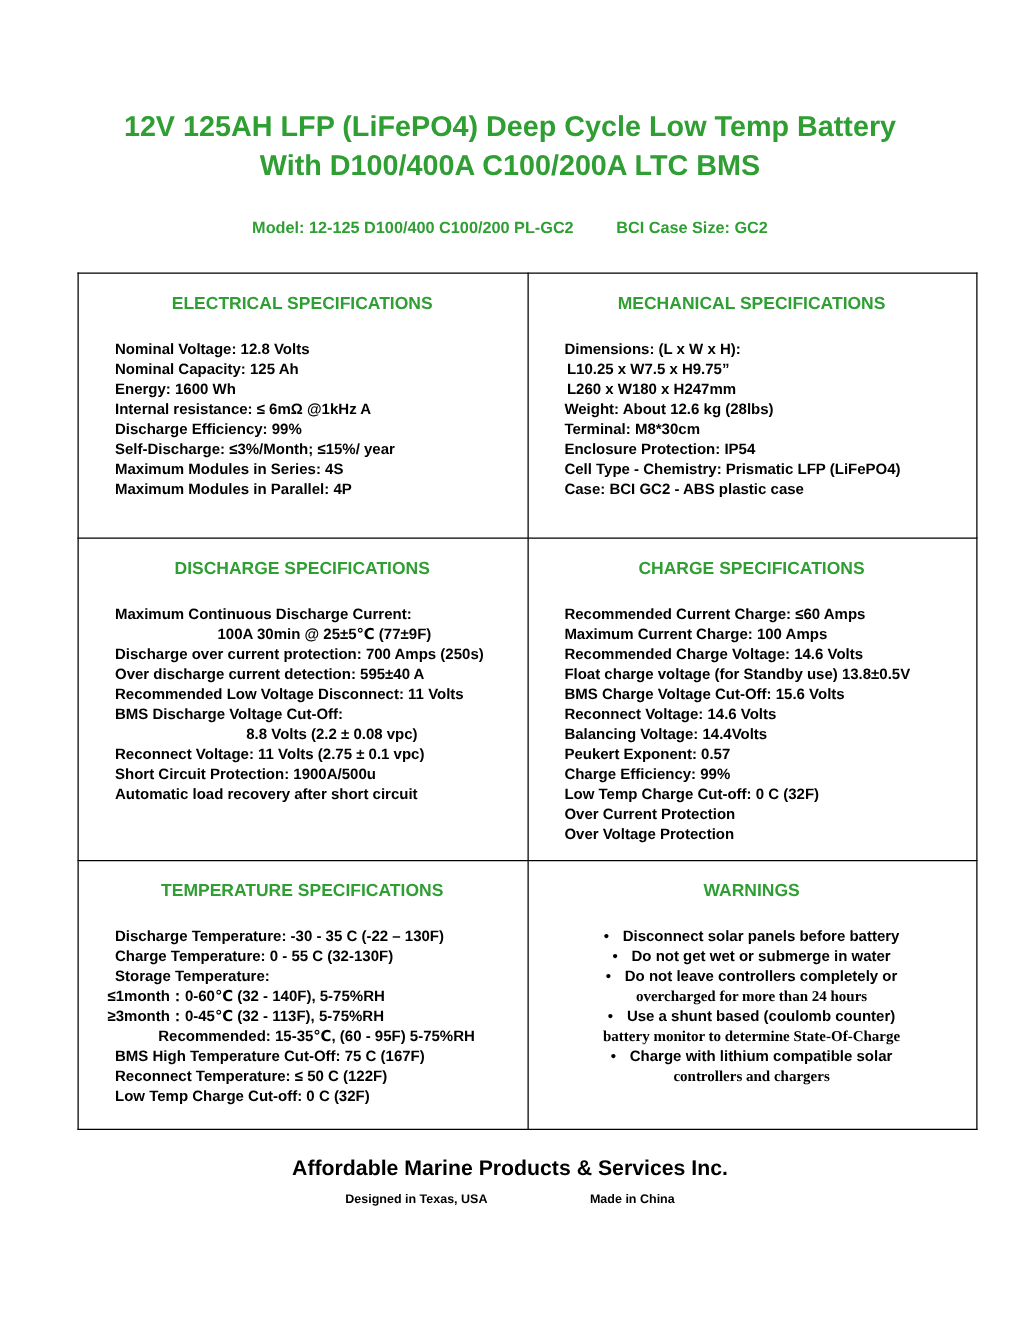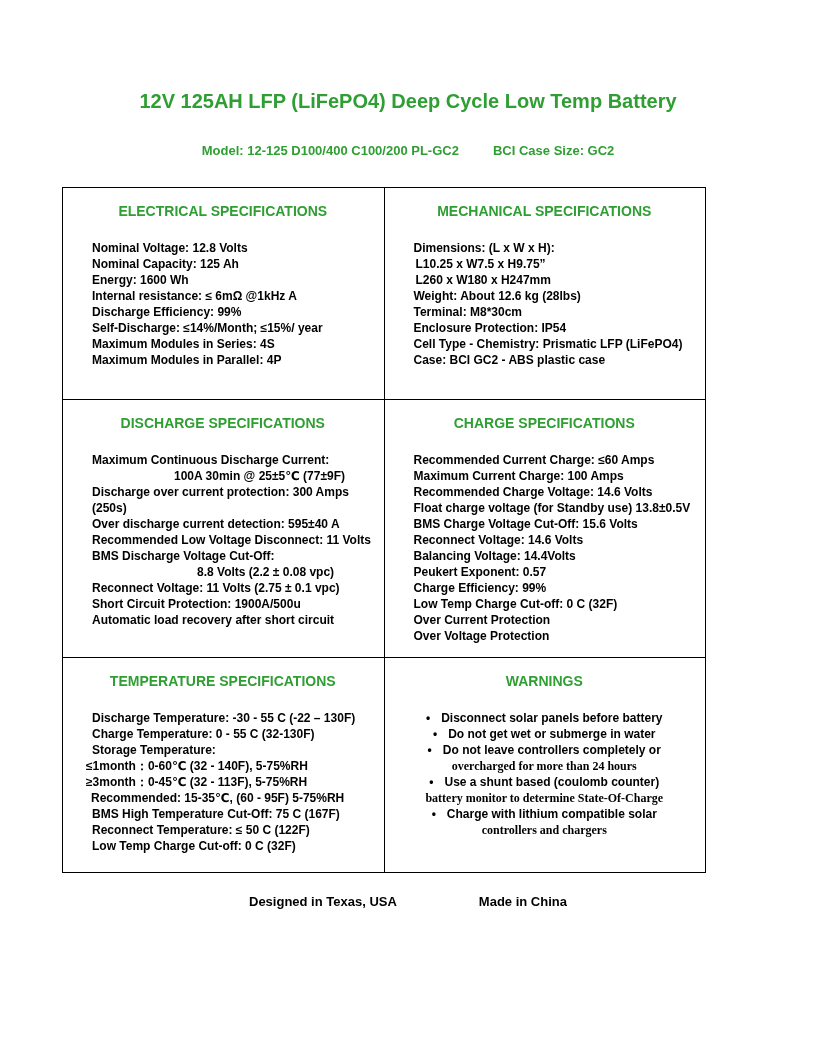--- a/index.html
+++ b/index.html
@@ -5,90 +5,91 @@
   :root { --green: #2f9e33; --ink: #000000; }
   * { box-sizing: border-box; margin: 0; padding: 0; }
   html, body { background: #ffffff; }
   body {
     width: 816px; height: 1056px;
     font-family: "Liberation Sans", "DejaVu Sans", sans-serif;
     font-weight: bold; color: var(--ink);
   }
   .page { position: relative; width: 816px; height: 1056px; padding-top: 86px; background: #fff; }
 
-  .title { text-align: center; color: var(--green); font-size: 20px; line-height: 31px; }
+  .title { text-align: center; color: var(--green); font-size: 23px; line-height: 31px; }
   .model-line { text-align: center; color: var(--green); font-size: 13px; margin-top: 24px; line-height: 20px; }
   .model-gap { display: inline-block; width: 34px; }
 
-  table.spec-table { border-collapse: collapse; table-layout: fixed; width: 644px; margin: 26px 0 0 62px; }
+  table.spec-table { border-collapse: collapse; table-layout: fixed; width: 720px; margin: 26px 0 0 62px; }
   td.cell { border: 1.5px solid #000; vertical-align: top; padding: 14px 6px 6px 5px; width: 50%; }
   tr.r1 td { height: 212px; }
   tr.r2 td { height: 258px; }
   tr.r3 td { height: 215px; }
 
   .sec-heading { text-align: center; color: var(--green); font-size: 14px; line-height: 18px; margin-bottom: 20px; }
   .line { font-size: 12px; line-height: 16px; min-height: 16px; padding-left: 24px; }
   .ind-s  { padding-left: 26px; }
   .ind-t  { padding-left: 18px; }
-  .ind-t2 { padding-left: 23px; }
+  .ind-t2 { padding-left: 23px; text-align: center; }
   .ind-a  { padding-left: 106px; }
   .ind-b  { padding-left: 129px; }
 
   .warn-item { text-align: center; font-size: 12px; line-height: 16px; }
   .warn-cont { text-align: center; font-size: 12px; line-height: 16px; font-family: Liberation Serif, serif; }
   .bullet { display: inline-block; margin-right: 11px; }
 
   .footer { text-align: center; margin-top: 20px; }
   .company { font-size: 17px; line-height: 22px; }
-  .origin-line { font-size: 13px; line-height: 18px; margin-top: 5px; }
+  .origin-line { font-size: 10px; line-height: 18px; margin-top: 5px; }
   .origin-gap { display: inline-block; width: 82px; }
 </style>
 </head>
 <body>
 
 <div class="page">
 
   <div class="title">
     <div>12V 125AH LFP (LiFePO4) Deep Cycle Low Temp Battery</div>
+    <div>With D100/400A C100/200A LTC BMS</div>
   </div>
 
   <div class="model-line"><span>Model: 12-125 D100/400 C100/200 PL-GC2</span><span class="model-gap"></span><span>BCI Case Size: GC2</span></div>
 
   <table class="spec-table">
     <tbody>
       <tr class="r1">
         <td class="cell">
           <div class="sec-heading">ELECTRICAL SPECIFICATIONS</div>
           <div class="line">Nominal Voltage: 12.8 Volts</div>
           <div class="line">Nominal Capacity: 125 Ah</div>
           <div class="line">Energy: 1600 Wh</div>
           <div class="line">Internal resistance: ≤ 6mΩ @1kHz A</div>
           <div class="line">Discharge Efficiency: 99%</div>
-          <div class="line">Self-Discharge: ≤14%/Month; ≤15%/ year</div>
+          <div class="line">Self-Discharge: ≤3%/Month; ≤15%/ year</div>
           <div class="line">Maximum Modules in Series: 4S</div>
           <div class="line">Maximum Modules in Parallel: 4P</div>
         </td>
         <td class="cell">
           <div class="sec-heading">MECHANICAL SPECIFICATIONS</div>
           <div class="line">Dimensions: (L x W x H):</div>
           <div class="line ind-s">L10.25 x W7.5 x H9.75”</div>
           <div class="line ind-s">L260 x W180 x H247mm</div>
           <div class="line">Weight: About 12.6 kg (28lbs)</div>
           <div class="line">Terminal: M8*30cm</div>
           <div class="line">Enclosure Protection: IP54</div>
           <div class="line">Cell Type - Chemistry: Prismatic LFP (LiFePO4)</div>
           <div class="line">Case: BCI GC2 - ABS plastic case</div>
         </td>
       </tr>
       <tr class="r2">
         <td class="cell">
           <div class="sec-heading">DISCHARGE SPECIFICATIONS</div>
           <div class="line">Maximum Continuous Discharge Current:</div>
           <div class="line ind-a">100A 30min @ 25±5℃ (77±9F)</div>
-          <div class="line">Discharge over current protection: 300 Amps (250s)</div>
+          <div class="line">Discharge over current protection: 700 Amps (250s)</div>
           <div class="line">Over discharge current detection: 595±40 A</div>
           <div class="line">Recommended Low Voltage Disconnect: 11 Volts</div>
           <div class="line">BMS Discharge Voltage Cut-Off:</div>
           <div class="line ind-b">8.8 Volts (2.2 ± 0.08 vpc)</div>
           <div class="line">Reconnect Voltage: 11 Volts (2.75 ± 0.1 vpc)</div>
           <div class="line">Short Circuit Protection: 1900A/500u</div>
           <div class="line">Automatic load recovery after short circuit</div>
         </td>
         <td class="cell">
           <div class="sec-heading">CHARGE SPECIFICATIONS</div>
@@ -102,21 +103,21 @@
           <div class="line">Peukert Exponent: 0.57</div>
           <div class="line">Charge Efficiency: 99%</div>
           <div class="line">Low Temp Charge Cut-off: 0 C (32F)</div>
           <div class="line">Over Current Protection</div>
           <div class="line">Over Voltage Protection</div>
         </td>
       </tr>
       <tr class="r3">
         <td class="cell">
           <div class="sec-heading">TEMPERATURE SPECIFICATIONS</div>
-          <div class="line">Discharge Temperature: -30 - 55 C (-22 – 130F)</div>
+          <div class="line">Discharge Temperature: -30 - 35 C (-22 – 130F)</div>
           <div class="line">Charge Temperature: 0 - 55 C (32-130F)</div>
           <div class="line">Storage Temperature:</div>
           <div class="line ind-t">≤1month：0-60℃ (32 - 140F), 5-75%RH</div>
           <div class="line ind-t">≥3month：0-45℃ (32 - 113F), 5-75%RH</div>
           <div class="line ind-t2">Recommended: 15-35℃, (60 - 95F) 5-75%RH</div>
           <div class="line">BMS High Temperature Cut-Off: 75 C (167F)</div>
           <div class="line">Reconnect Temperature: ≤ 50 C (122F)</div>
           <div class="line">Low Temp Charge Cut-off: 0 C (32F)</div>
         </td>
         <td class="cell">
@@ -140,16 +141,17 @@
           <div class="warn-item">
             <div><span class="bullet">•</span><span>Charge with lithium compatible solar</span></div>
             <div class="warn-cont">controllers and chargers</div>
           </div>
         </td>
       </tr>
     </tbody>
   </table>
 
   <div class="footer">
+    <div class="company">Affordable Marine Products &amp; Services Inc.</div>
     <div class="origin-line"><span>Designed in Texas, USA</span><span class="origin-gap"></span><span>Made in China</span></div>
   </div>
 
 </div>
 
 </body></html>

